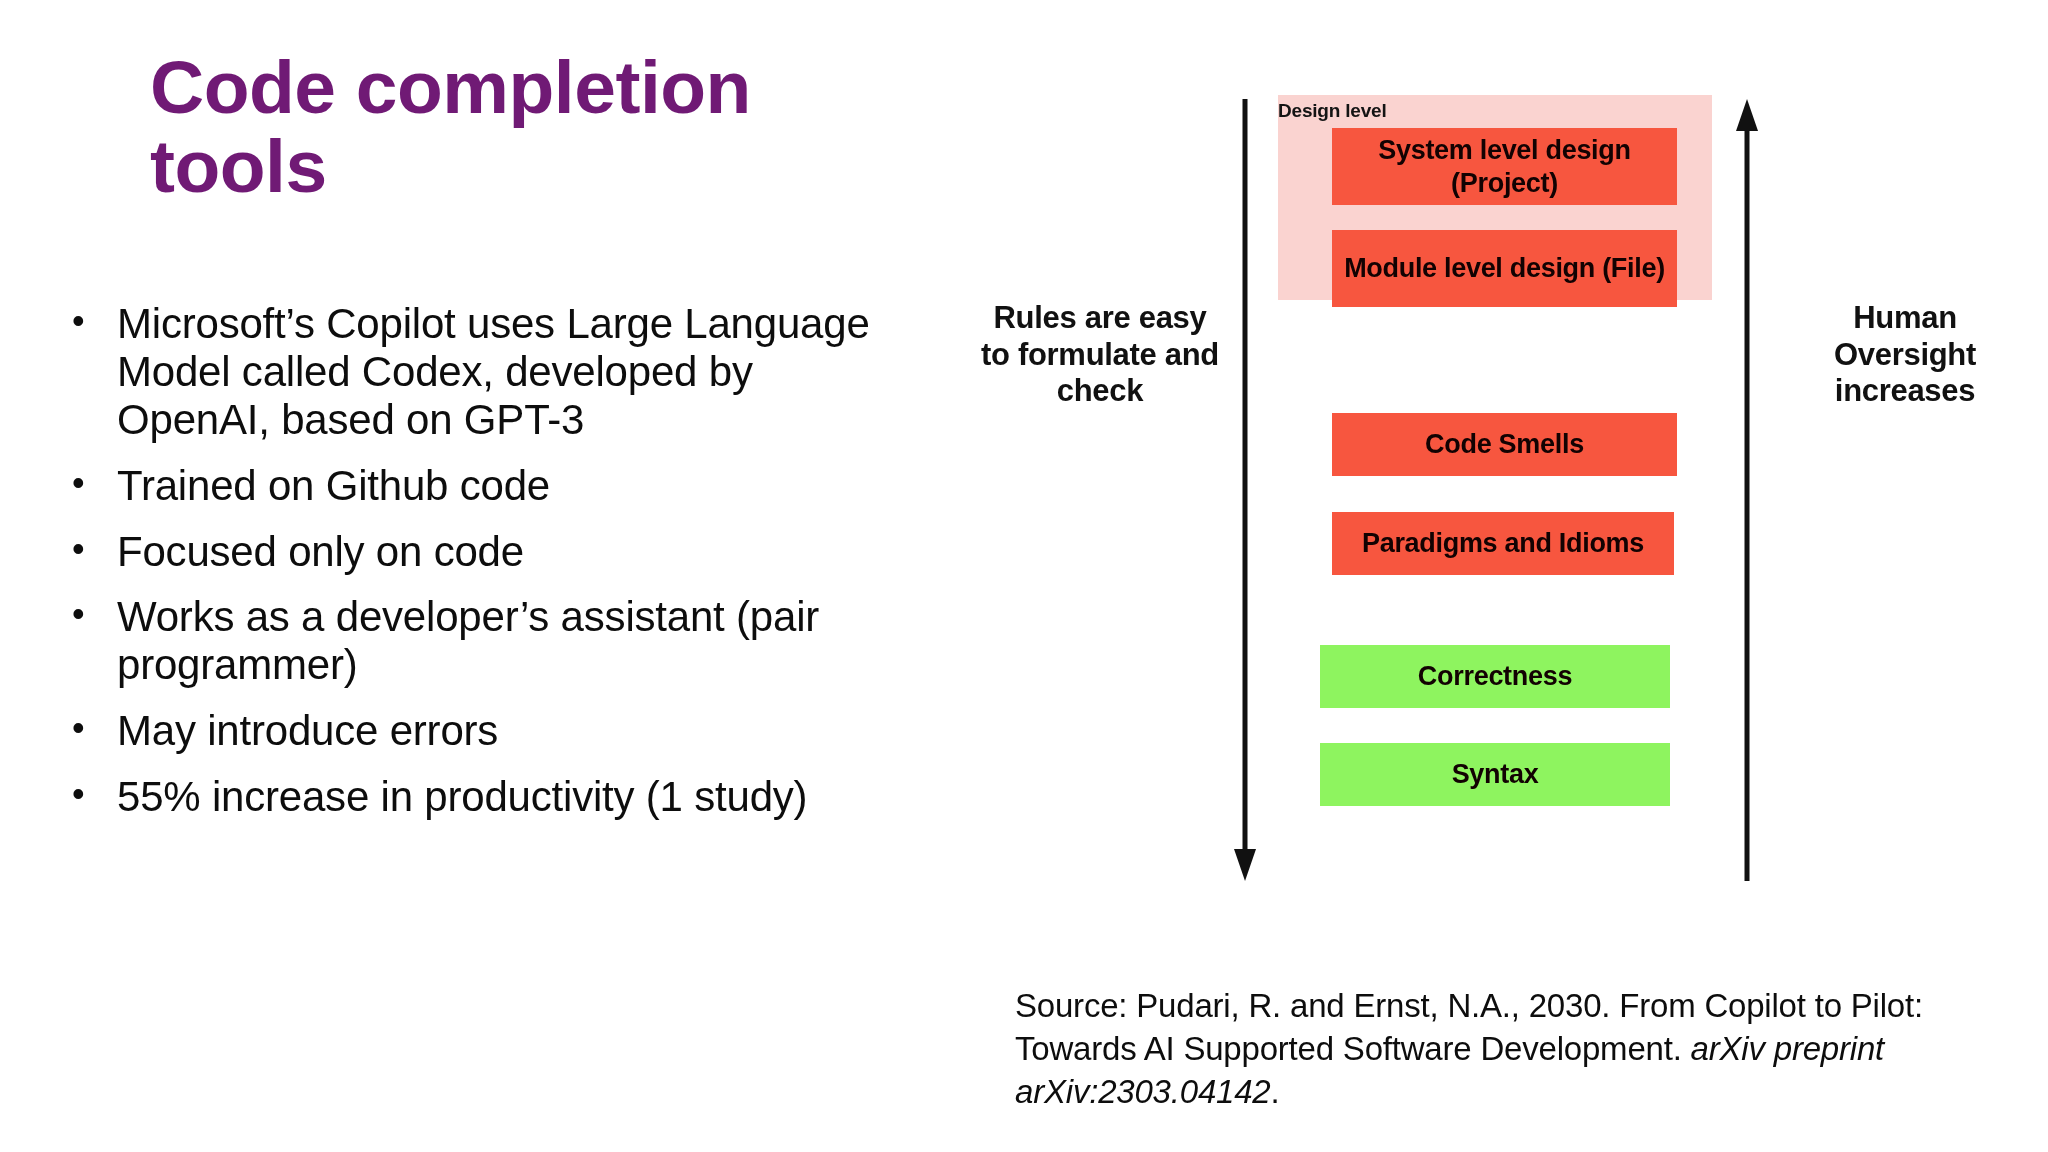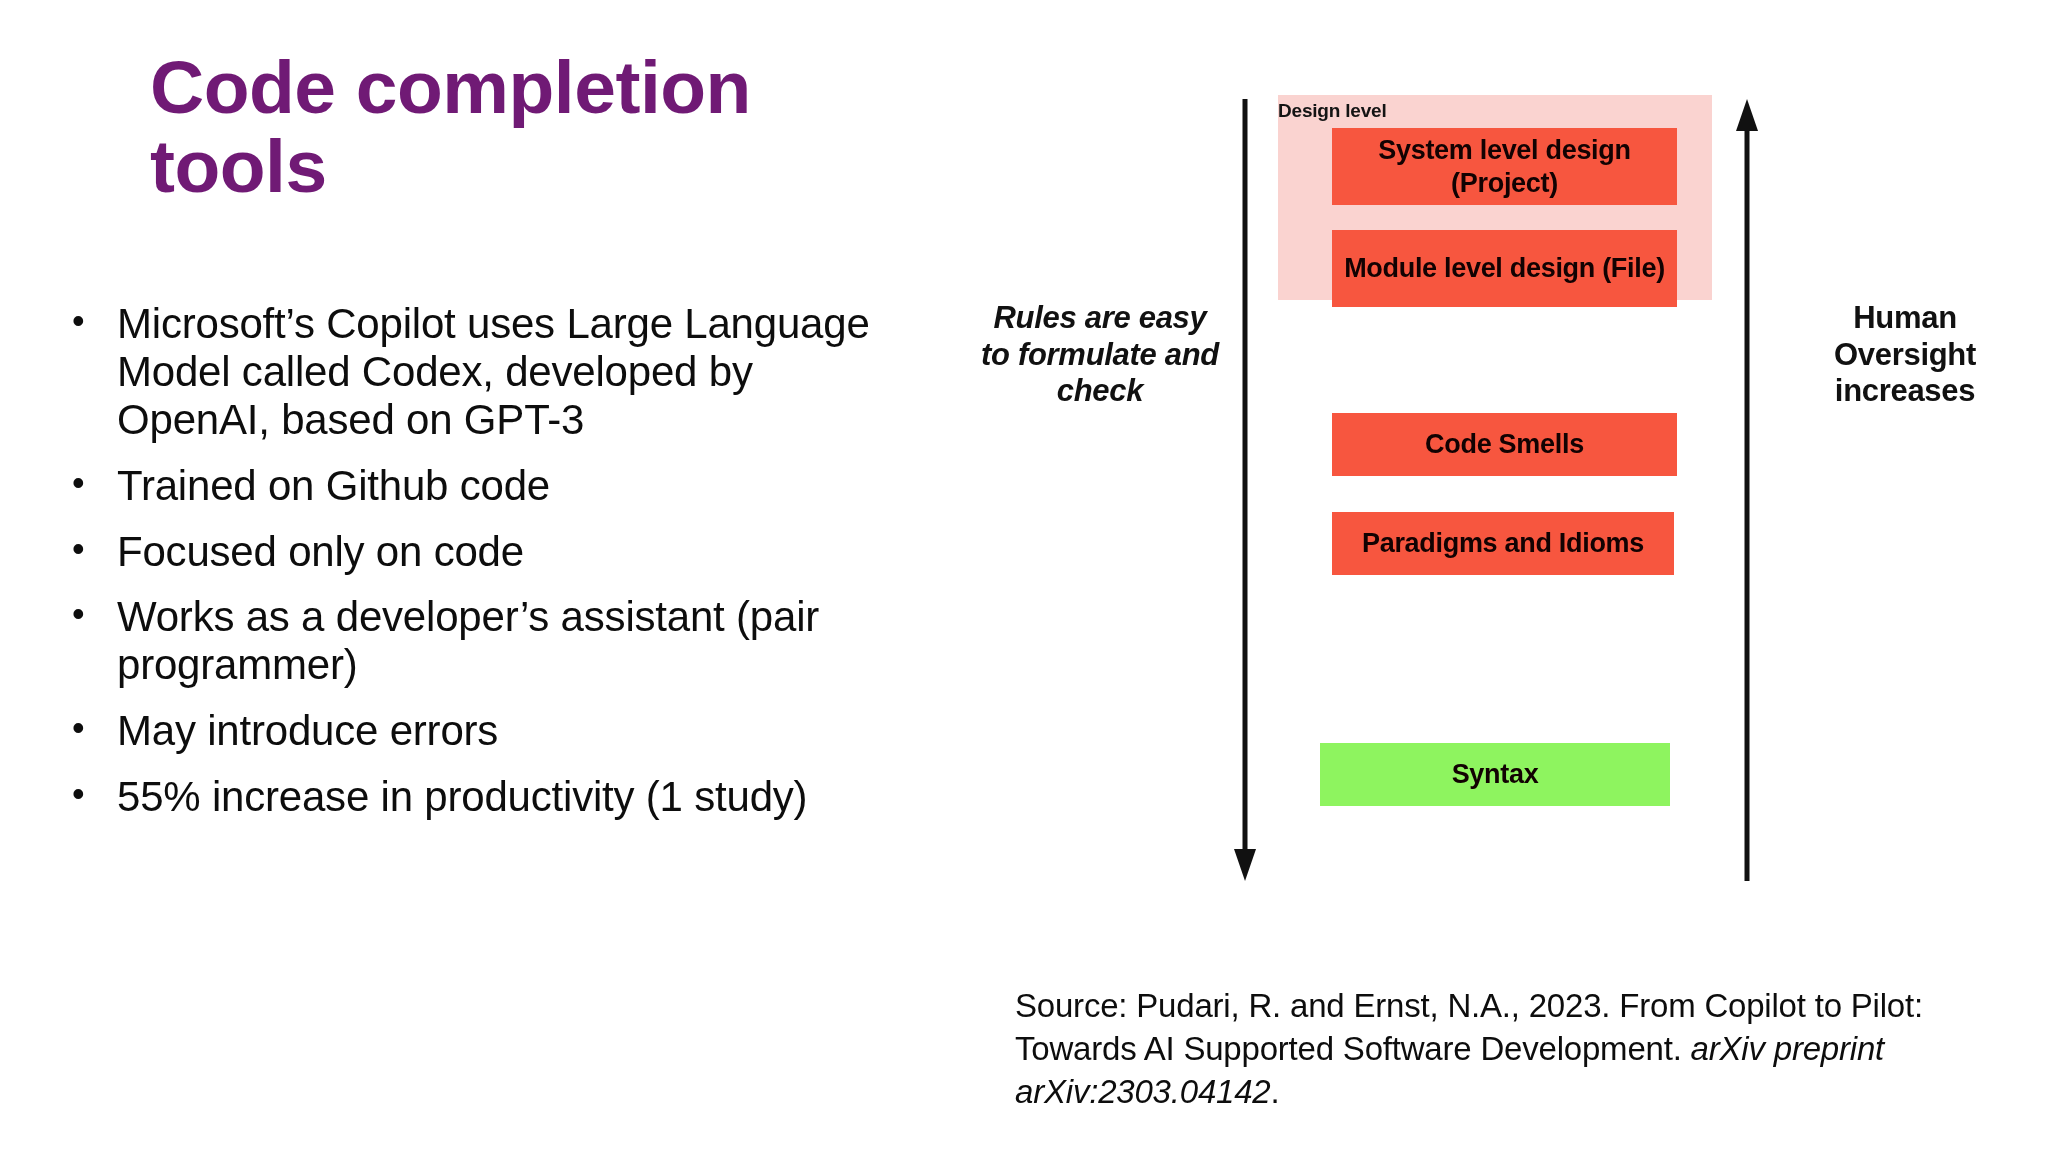--- a/index.html
+++ b/index.html
@@ -84,21 +84,20 @@
     font-weight: bold;
     line-height: 1.18;
     text-align: center;
     color: #111111;
     letter-spacing: -0.3px;
   }
   .fig-label.left {
     left: -200px;
     top: 205px;
     width: 240px;
-    font-style: italic;
   }
   .fig-label.right {
     left: 610px;
     top: 205px;
     width: 230px;
   }
 
   
   .stack {
     position: absolute;
@@ -203,20 +202,21 @@
     </div>
 
     <div class="level-box red box-system">System level design (Project)</div>
 
     <div class="level-box red box-module">Module level design (File)</div>
 
     <div class="level-box red box-smells">Code Smells</div>
 
     <div class="level-box red box-paradigms">Paradigms and Idioms</div>
 
+    <div class="level-box green box-correct">Correctness</div>
 
     <div class="level-box green box-syntax">Syntax</div>
   </div>
 </div>
 
 <div class="source-caption">
-  <span>Source: Pudari, R. and Ernst, N.A., 2023. From Copilot to Pilot: Towards AI Supported Software Development. </span><span class="italic">arXiv preprint arXiv:2303.04142</span><span>.</span>
+  <span>Source: Pudari, R. and Ernst, N.A., 2030. From Copilot to Pilot: Towards AI Supported Software Development. </span><span class="italic">arXiv preprint arXiv:2303.04142</span><span>.</span>
 </div>
 
 </body></html>

